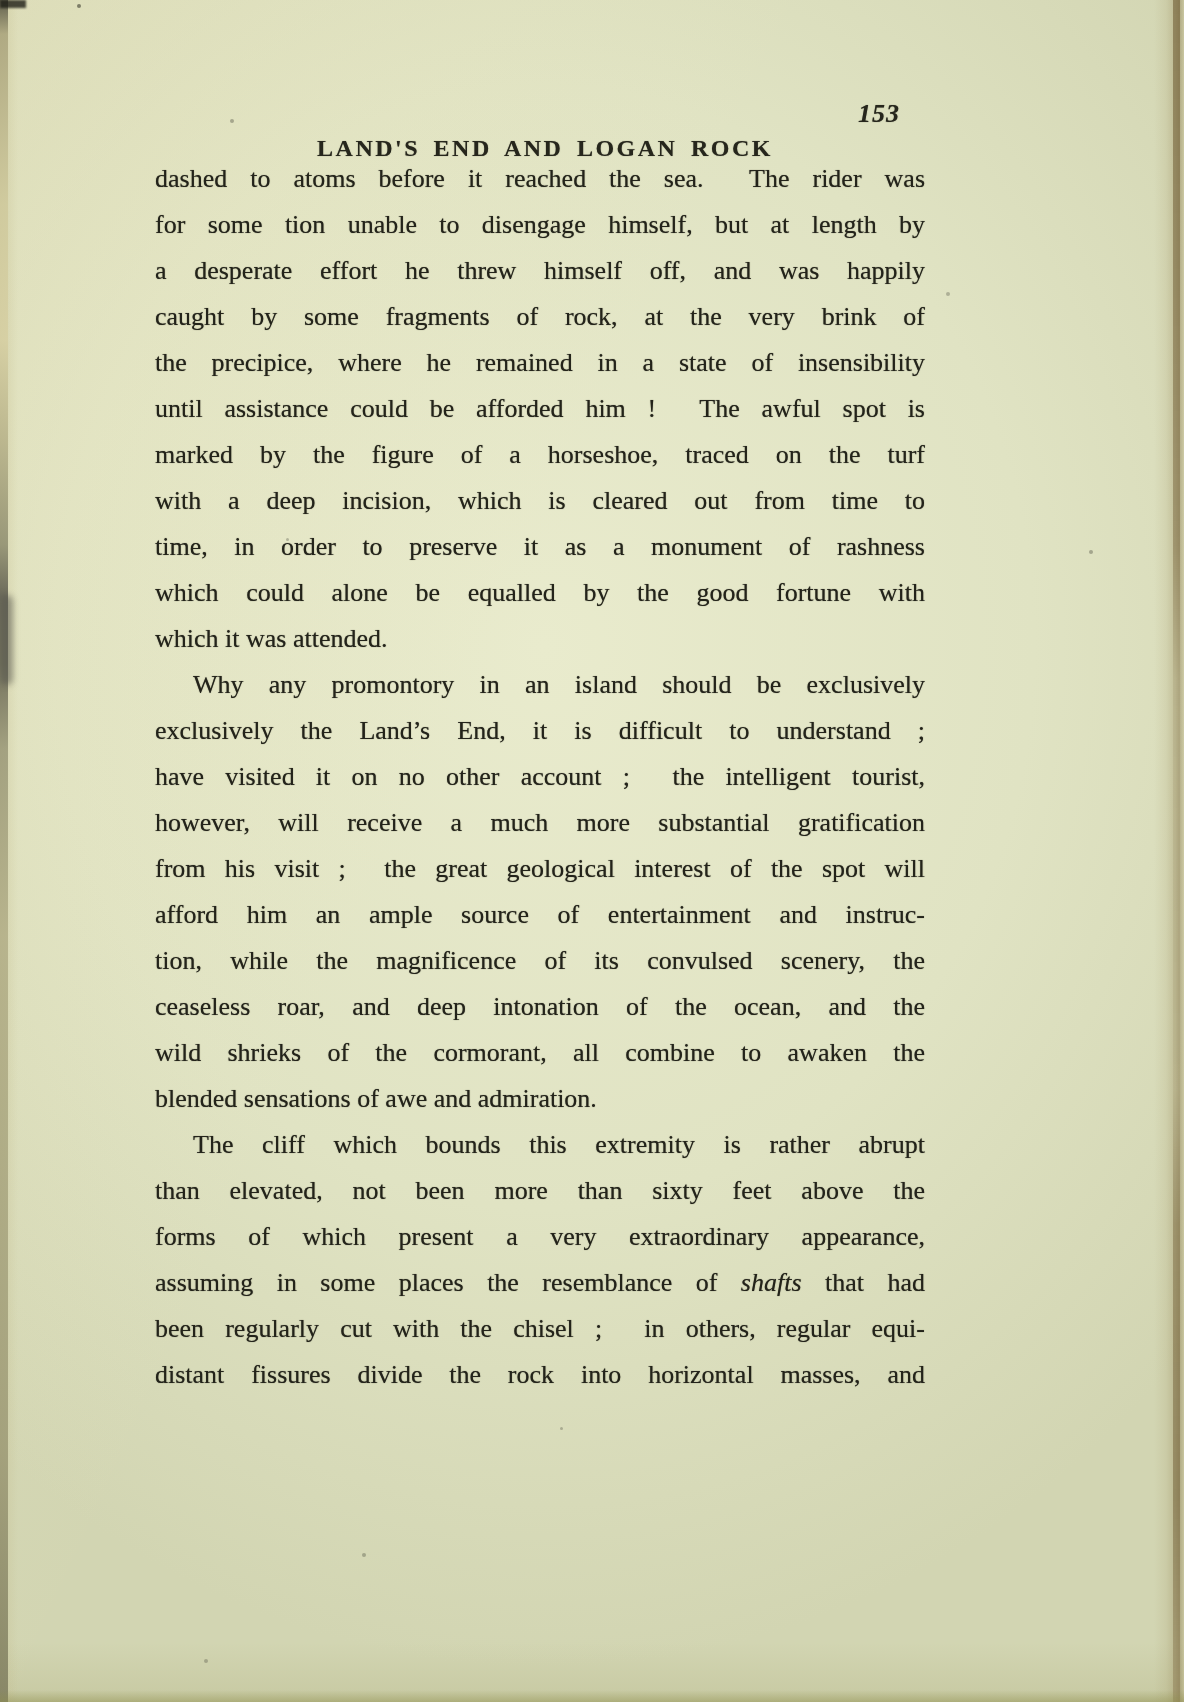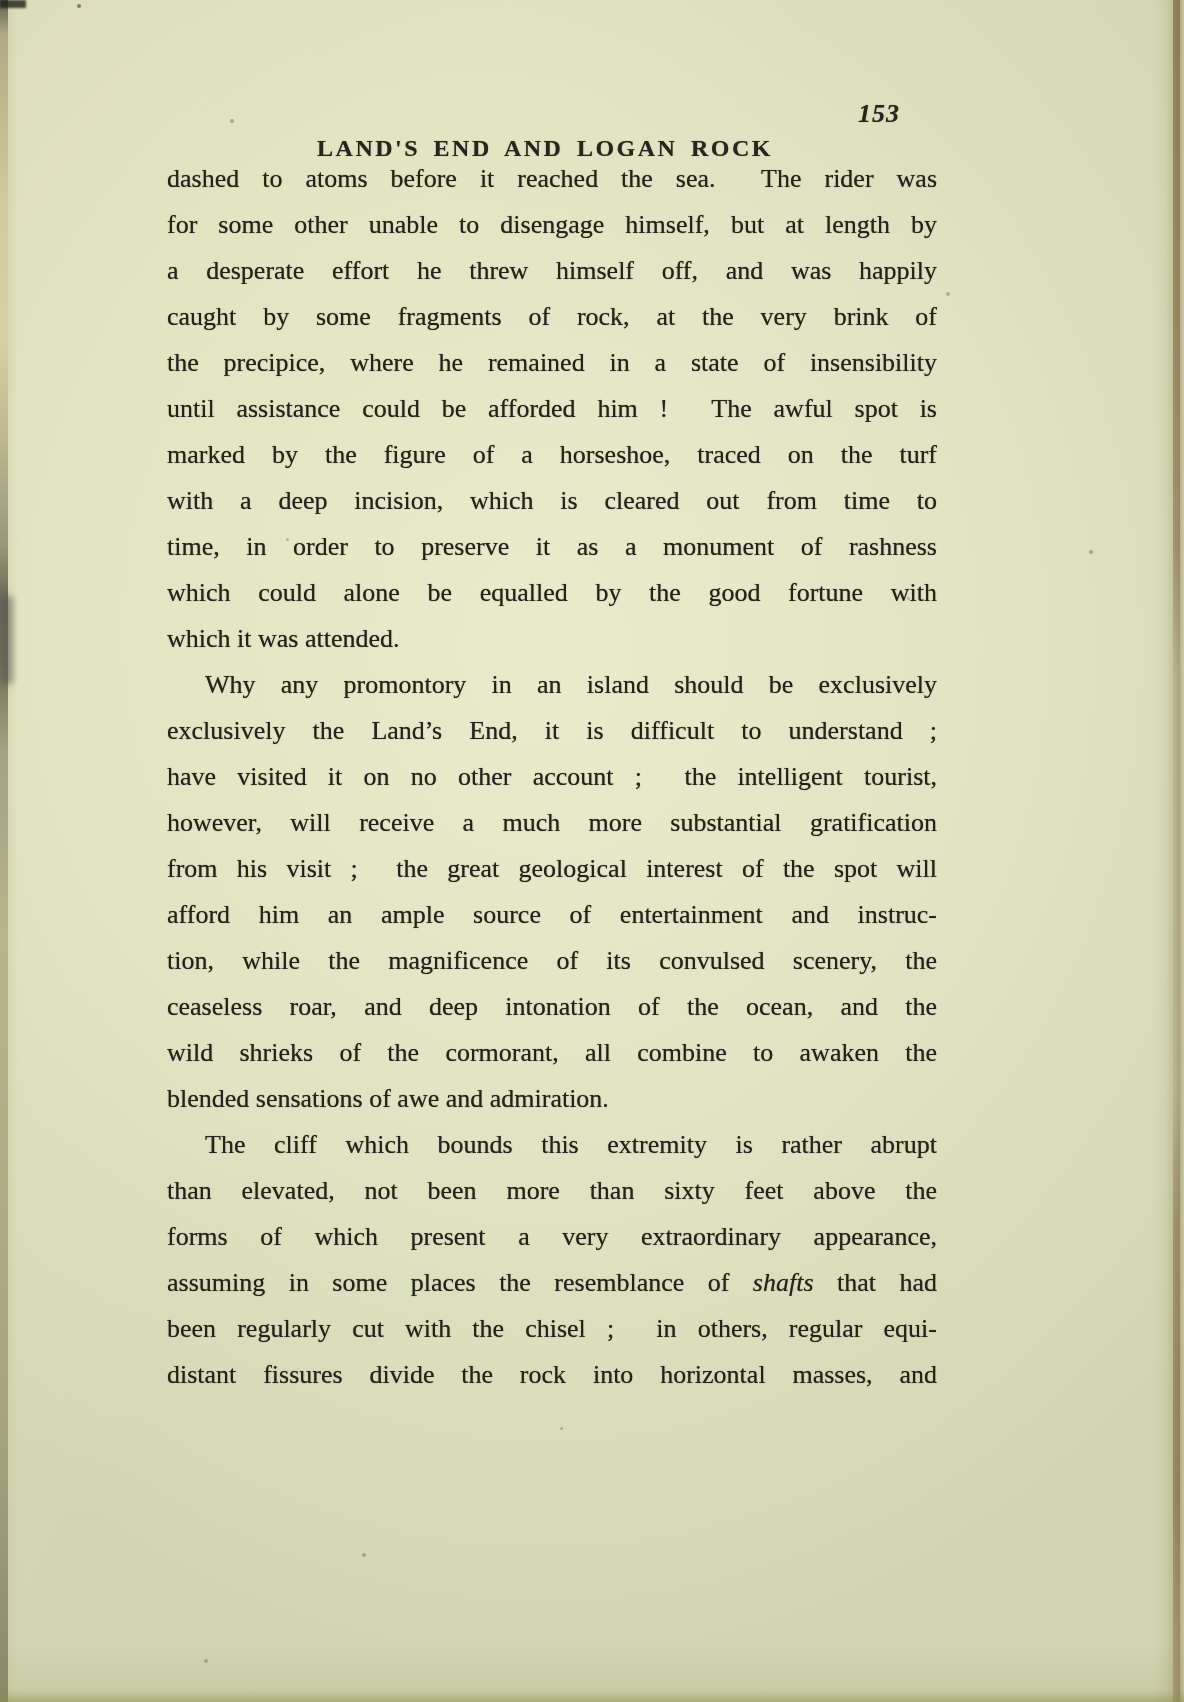--- a/index.html
+++ b/index.html
@@ -72,39 +72,38 @@
     position: absolute; left: 858px; top: 1px; width: 80px;
     font-size: 26px; font-weight: bold; letter-spacing: 1px;
     color: #26261c; text-shadow: 0 0 1px rgba(38,38,28,0.55); font-style: italic;
   }
   
   .textblock {
     position: absolute; left: 155px; top: 156px; width: 770px;
     color: #23231a;
     font-size: 26px; line-height: 46px;
     text-shadow: 0 0 1px rgba(35,35,25,0.65);
-    margin-left: 12px;
   }
   .ln { text-align: justify; text-align-last: justify; white-space: normal; }
   .ln.end { text-align-last: left; font-family: Liberation Serif, serif; }
   .ln.indent { text-indent: 38px; }
 </style>
 </head>
 <body>
 
 <div class="page">
 
   <div class="header">
     <div class="running-title">LAND'S END AND LOGAN ROCK</div>
     <div class="page-number">153</div>
   </div>
 
   <div class="textblock">
     <div class="ln">dashed to atoms before it reached the sea.&nbsp; The rider was</div>
-    <div class="ln">for some other unable to disengage himself, but at length by</div>
+    <div class="ln">for some tion unable to disengage himself, but at length by</div>
     <div class="ln">a desperate effort he threw himself off, and was happily</div>
     <div class="ln">caught by some fragments of rock, at the very brink of</div>
     <div class="ln">the precipice, where he remained in a state of insensibility</div>
     <div class="ln">until assistance could be afforded him !&nbsp; The awful spot is</div>
     <div class="ln">marked by the figure of a horseshoe, traced on the turf</div>
     <div class="ln">with a deep incision, which is cleared out from time to</div>
     <div class="ln">time, in order to preserve it as a monument of rashness</div>
     <div class="ln">which could alone be equalled by the good fortune with</div>
     <div class="ln end">which it was attended.</div>
     <div class="ln indent">Why any promontory in an island should be exclusively</div>

